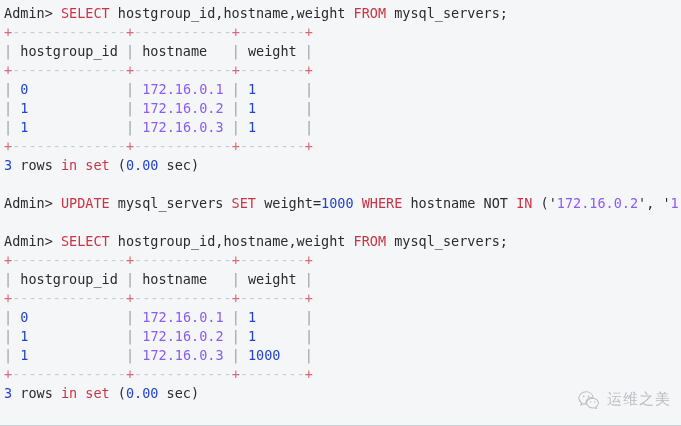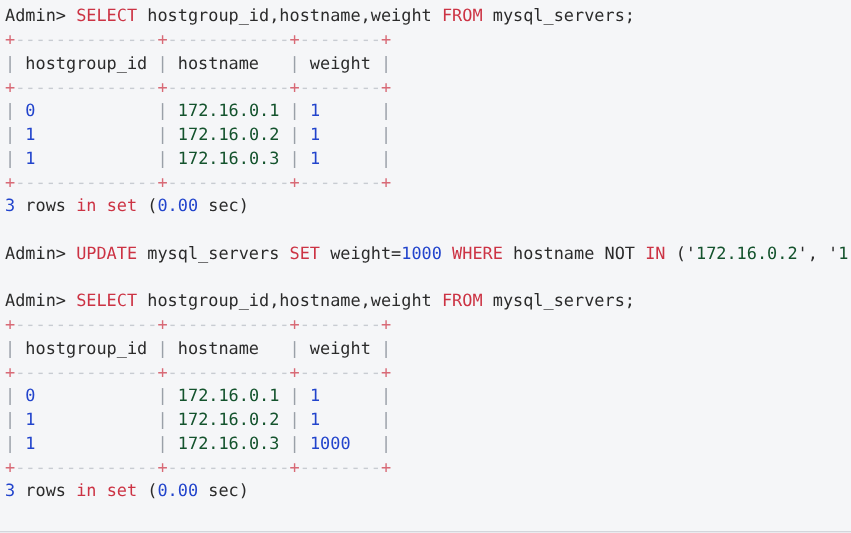--- a/index.html
+++ b/index.html
@@ -29,21 +29,21 @@
     font-size: 13.5px;
     white-space: pre;
     letter-spacing: 0px;
     color: #2b2b2b;
   }
 
   
   .tok-plain   { color: #2b2b2b; }
   .tok-kw      { color: #cc3344; }
   .tok-num     { color: #2244cc; }
-  .tok-val     { color: #14532d; }
+  .tok-val     { color: #8b5cf6; }
   .tok-rule-p  { color: #d86a76; }
   .tok-rule-d  { color: #c8ccd2; }
   .tok-pipe    { color: #9aa0a8; }
   .tok-prompt  { color: #2b2b2b; }
 
   
   #watermark {
     position: absolute;
     right: 10px;
     bottom: 16px;
@@ -83,14 +83,27 @@
       <div class="line"><span class="tok-rule-p">+</span><span class="tok-rule-d">--------------</span><span class="tok-rule-p">+</span><span class="tok-rule-d">------------</span><span class="tok-rule-p">+</span><span class="tok-rule-d">--------</span><span class="tok-rule-p">+</span></div>
       <div class="line"><span class="tok-pipe">|</span><span class="tok-plain"> hostgroup_id </span><span class="tok-pipe">|</span><span class="tok-plain"> hostname   </span><span class="tok-pipe">|</span><span class="tok-plain"> weight </span><span class="tok-pipe">|</span></div>
       <div class="line"><span class="tok-rule-p">+</span><span class="tok-rule-d">--------------</span><span class="tok-rule-p">+</span><span class="tok-rule-d">------------</span><span class="tok-rule-p">+</span><span class="tok-rule-d">--------</span><span class="tok-rule-p">+</span></div>
       <div class="line"><span class="tok-pipe">|</span><span class="tok-plain"> </span><span class="tok-num">0</span><span class="tok-plain">            </span><span class="tok-pipe">|</span><span class="tok-plain"> </span><span class="tok-val">172.16.0.1</span><span class="tok-plain"> </span><span class="tok-pipe">|</span><span class="tok-plain"> </span><span class="tok-num">1</span><span class="tok-plain">      </span><span class="tok-pipe">|</span></div>
       <div class="line"><span class="tok-pipe">|</span><span class="tok-plain"> </span><span class="tok-num">1</span><span class="tok-plain">            </span><span class="tok-pipe">|</span><span class="tok-plain"> </span><span class="tok-val">172.16.0.2</span><span class="tok-plain"> </span><span class="tok-pipe">|</span><span class="tok-plain"> </span><span class="tok-num">1</span><span class="tok-plain">      </span><span class="tok-pipe">|</span></div>
       <div class="line"><span class="tok-pipe">|</span><span class="tok-plain"> </span><span class="tok-num">1</span><span class="tok-plain">            </span><span class="tok-pipe">|</span><span class="tok-plain"> </span><span class="tok-val">172.16.0.3</span><span class="tok-plain"> </span><span class="tok-pipe">|</span><span class="tok-plain"> </span><span class="tok-num">1000</span><span class="tok-plain">   </span><span class="tok-pipe">|</span></div>
       <div class="line"><span class="tok-rule-p">+</span><span class="tok-rule-d">--------------</span><span class="tok-rule-p">+</span><span class="tok-rule-d">------------</span><span class="tok-rule-p">+</span><span class="tok-rule-d">--------</span><span class="tok-rule-p">+</span></div>
       <div class="line"><span class="tok-num">3</span><span class="tok-plain"> rows </span><span class="tok-kw">in set</span><span class="tok-plain"> (</span><span class="tok-num">0.00</span><span class="tok-plain"> sec)</span></div>
     </div>
 
+  <div id="watermark">
+    <span>
+      <svg width="22" height="19" viewBox="0 0 28 24" aria-hidden="true">
+        <path d="M10.4 2.2C5.2 2.2 1 5.8 1 10.2c0 2.5 1.4 4.7 3.6 6.2l-.9 2.7 3.1-1.6c.9.25 1.8.4 2.7.4h.6a6.6 6.6 0 0 1-.2-1.6c0-3.9 3.8-7.1 8.5-7.1.3 0 .6 0 .9.04C18.6 5.3 15 2.2 10.4 2.2z" fill="none" stroke="#6b6f76" stroke-width="1.3"></path>
+        <circle cx="7.3" cy="8.1" r="1.05" fill="#6b6f76"></circle>
+        <circle cx="13.4" cy="8.1" r="1.05" fill="#6b6f76"></circle>
+        <path d="M18.6 10.3c-4.2 0-7.6 2.8-7.6 6.2 0 3.4 3.4 6.2 7.6 6.2.8 0 1.6-.1 2.4-.3l2.7 1.4-.8-2.3c1.9-1.2 3.1-3 3.1-5C26 13.1 22.8 10.3 18.6 10.3z" fill="none" stroke="#6b6f76" stroke-width="1.3"></path>
+        <circle cx="16.3" cy="15.2" r="0.85" fill="#6b6f76"></circle>
+        <circle cx="21.1" cy="15.2" r="0.85" fill="#6b6f76"></circle>
+      </svg>
+    </span>
+    <span class="wm-text">运维之美</span>
+  </div>
 
 </div>
 
 </body></html>

